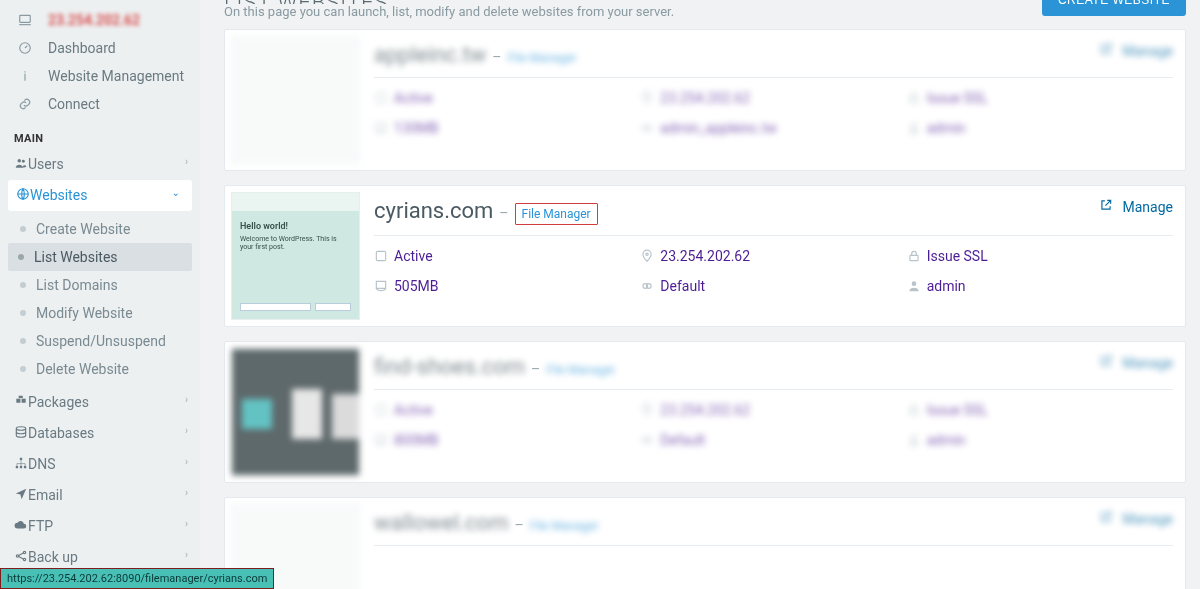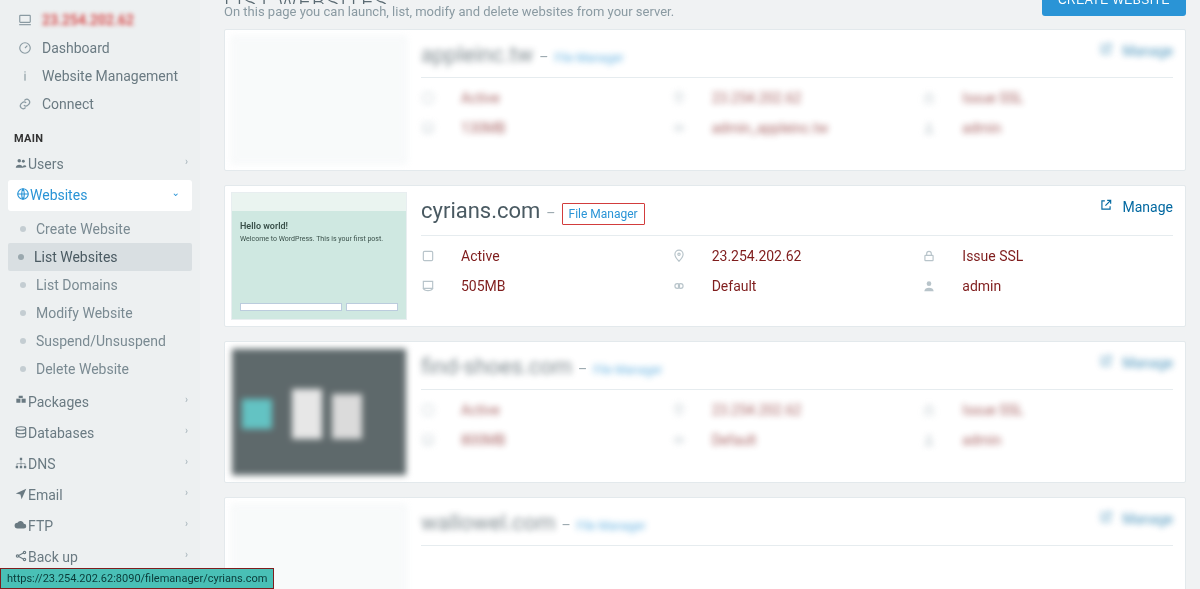--- a/index.html
+++ b/index.html
@@ -2,21 +2,21 @@
 <html><head>
 <meta charset="utf-8">
 <style>
 * { box-sizing: border-box; margin: 0; padding: 0; }
 body { font-family: -apple-system, BlinkMacSystemFont, "Segoe UI", Roboto, sans-serif; background: #f0f2f3; color: #555; font-size: 14px; position: relative; width: 1200px; height: 589px; overflow: hidden; }
 
 .sidebar { position: absolute; left: 0; top: 0; bottom: 0; width: 200px; background: #edf0f1; padding-top: 6px; overflow: hidden; }
 .side-top { padding: 0 0 6px 0; }
 .side-item { display: flex; align-items: center; padding: 6px 14px; color: #6a7a82; cursor: pointer; }
 .side-item .icon-slot { width: 22px; display: inline-flex; justify-content: center; color: #8a9aa2; }
-.side-item .lbl { margin-left: 6px; }
+.side-item .lbl { margin-left: 12px; }
 .side-item.hostname .lbl { color: #d74646; font-weight: 600; filter: blur(2px); }
 .side-group-title { font-size: 11px; font-weight: 700; color: #333; padding: 8px 14px 4px; letter-spacing: .3px; }
 .side-expand { display: flex; align-items: flex-start; padding: 7px 14px; color: #6a7a82; position: relative; cursor: pointer; }
 .side-expand .chev { position: absolute; right: 12px; color: #a3b1b8; font-size: 10px; }
 .side-expand.active { background: #fff; color: #2a94d6; border-radius: 3px; margin: 0 8px; padding: 7px 8px; }
 .side-expand.active .icon-slot, .side-expand.active .chev { color: #2a94d6; }
 .sub-list { padding: 4px 0 4px 0; }
 .sub-item { display: flex; align-items: center; padding: 6px 14px 6px 20px; color: #7a8a92; cursor: pointer; }
 .sub-item.active { background: #d9dfe2; color: #4a5a62; margin: 0 8px; border-radius: 2px; padding: 6px 10px; }
 .sub-item .dot { width: 6px; height: 6px; border-radius: 50%; background: #c4cdd2; margin-right: 10px; }
@@ -27,30 +27,30 @@
 .page-title { font-size: 22px; font-weight: 300; color: #5a6a72; letter-spacing: 1px; margin-top: -10px; overflow: hidden; height: 14px; }
 .page-sub { font-size: 13px; color: #8a9aa2; }
 .btn-primary { position: absolute; right: 0; top: -6px; background: #2a94d6; color: #fff; padding: 9px 16px; border-radius: 3px; font-size: 12px; letter-spacing: .5px; border: none; cursor: pointer; }
 
 .toolbar { display: flex; gap: 12px; margin-top: 8px; margin-bottom: 18px; }
 .search-input { flex: 1; border: 1px solid #d5dde1; background: #fff; padding: 8px 12px; border-radius: 2px; font-size: 13px; color: #666; }
 .select-filter { width: 140px; border: 1px solid #d5dde1; background: #fff; padding: 6px 8px; border-radius: 2px; font-size: 13px; }
 
 .cards { display: flex; flex-direction: column; gap: 14px; }
 .card { display: flex; background: #fff; border: 1px solid #e3e9ec; border-radius: 2px; padding: 6px; }
-.thumb { width: 176px; height: 128px; background: #f6f8f9; border: 1px solid #e8eef0; flex-shrink: 0; margin-right: 14px; position: relative; overflow: hidden; }
+.thumb { width: 129px; height: 128px; background: #f6f8f9; border: 1px solid #e8eef0; flex-shrink: 0; margin-right: 14px; position: relative; overflow: hidden; }
 .card-body { flex: 1; padding: 6px 6px 0 0; position: relative; }
 .card-title-row { display: flex; align-items: baseline; border-bottom: 1px solid #e6ecef; padding-bottom: 10px; margin-bottom: 12px; }
 .domain { font-size: 22px; color: #4a5a62; font-weight: 400; }
 .dash { color: #9aa8ae; margin: 0 6px; }
 .fm-link { color: #2a94d6; font-size: 12px; }
 .fm-link.highlight { border: 1.5px solid #d23c3c; padding: 3px 6px; border-radius: 1px; }
 .manage { position: absolute; right: 6px; top: 6px; color: #0369a1; display: flex; align-items: center; gap: 10px; cursor: pointer; }
 .card-grid { display: grid; grid-template-columns: 1fr 1fr 1fr; row-gap: 14px; }
-.cell { display: flex; align-items: center; gap: 26px; color: #7f1d1d; }
+.cell { display: flex; align-items: center; gap: 6px; color: #4c1d95; }
 .cell .ico { color: #b8c4ca; width: 14px; display: inline-flex; justify-content: center; }
 .card.blurred .thumb, .card.blurred .domain, .card.blurred .fm-link, .card.blurred .manage, .card.blurred .card-grid { filter: blur(3px); opacity: 0.7; }
 
 .thumb-teal { background: #cfe8e1; }
 .thumb-teal .t-head { height: 18px; background: #eaf4f0; }
 .thumb-teal .t-body { padding: 10px 8px; font-size: 7px; color: #3a504a; }
 .thumb-teal .t-hello { font-size: 9px; font-weight: 600; margin-bottom: 4px; }
 .thumb-teal .t-foot { position: absolute; bottom: 6px; left: 8px; right: 8px; height: 10px; display: flex; gap: 4px; }
 .thumb-teal .t-foot div { background: #fff; border: 1px solid #bcd; height: 8px; }
 

